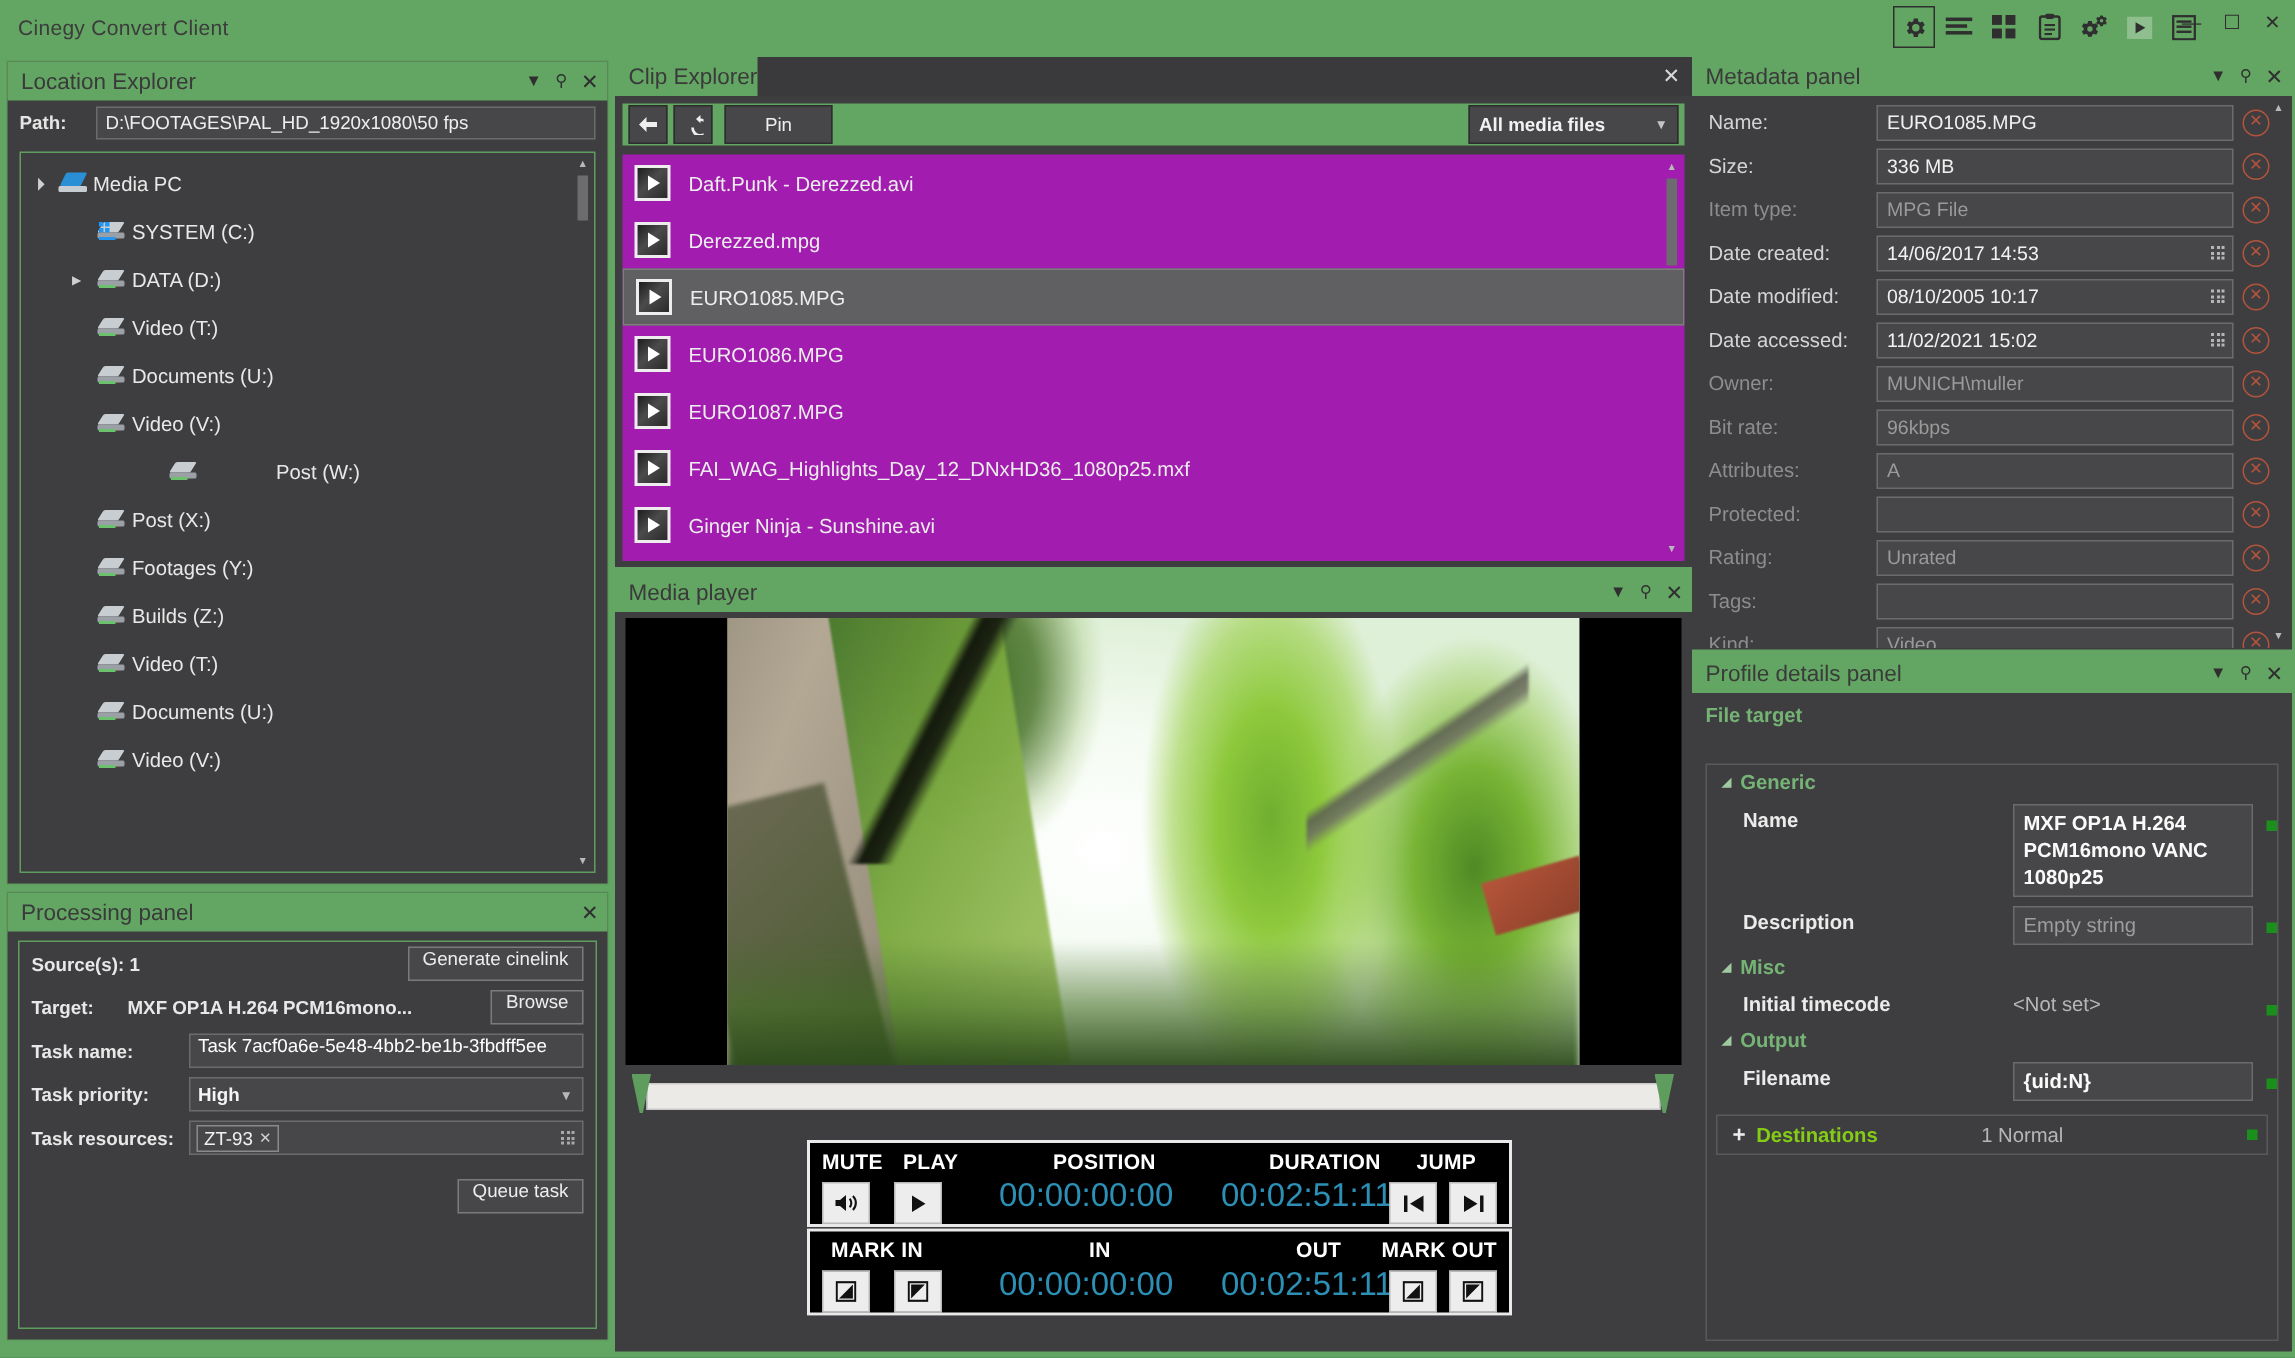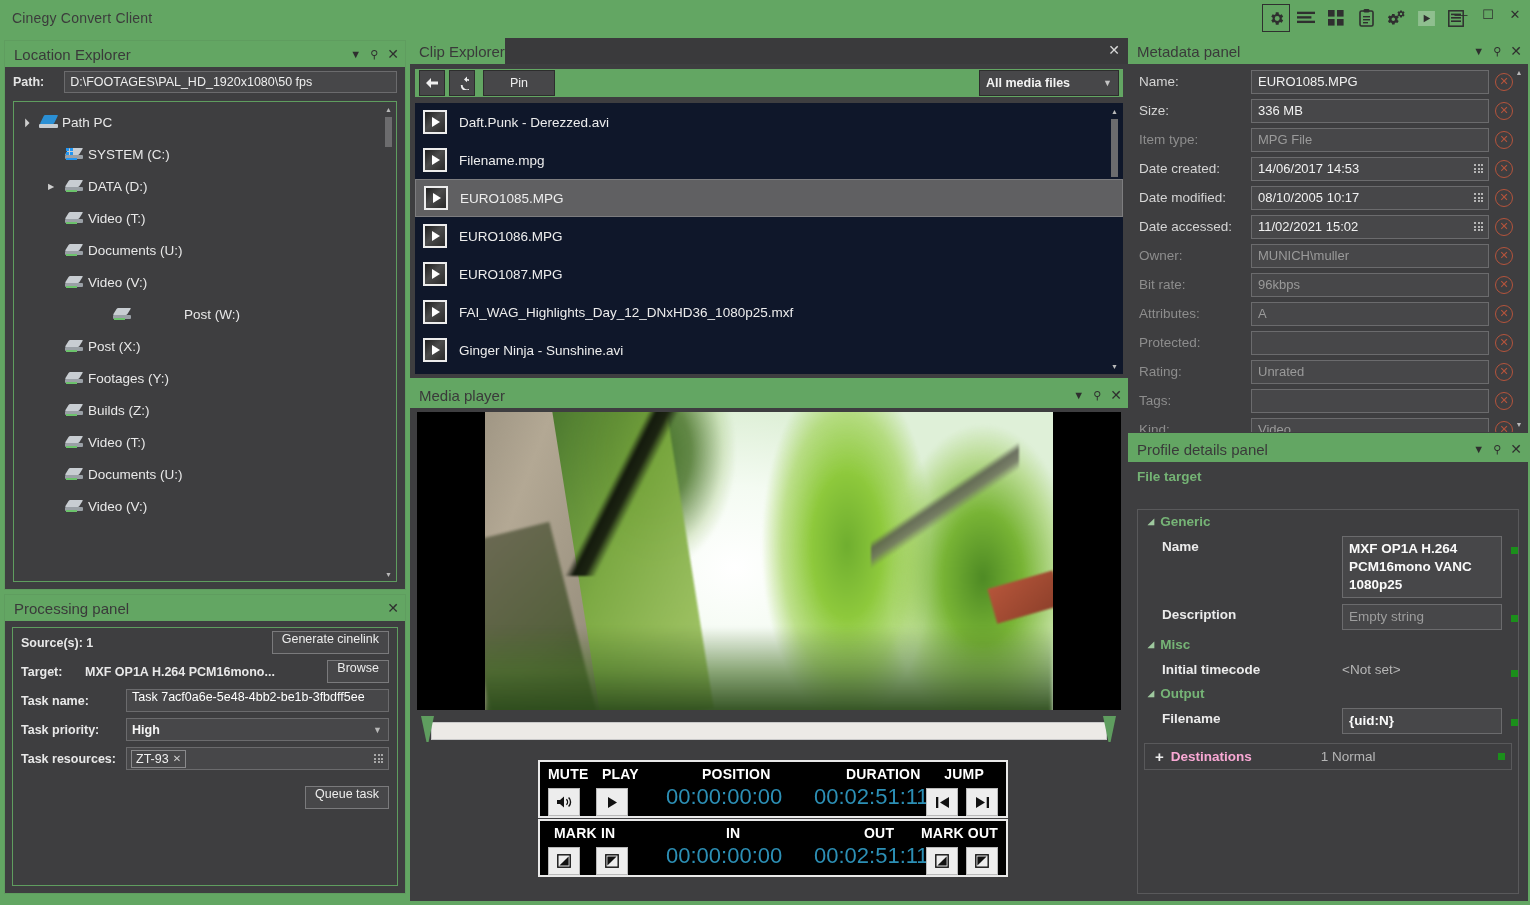--- a/index.html
+++ b/index.html
@@ -166,21 +166,21 @@
   }
   .ctb-filter {
     margin-left:auto; height:26px; width:140px; background:#474749;
     border:1px solid #2d2d2d; display:flex; align-items:center;
     padding:0 6px; color:#f2f2f2; font-size:12.5px; font-weight:bold;
     position:relative; cursor:pointer;
   }
   .ctb-filter .cv { position:absolute; right:6px; font-size:9px; color:#c4c4c4; }
   .clip-list {
     position:absolute; left:5px; right:5px; top:65px; bottom:4px;
-    background:#0f172a; overflow:hidden;
+    background:#a21caf; overflow:hidden;
   }
   .clip-row { display:flex; align-items:center; height:38px; padding-left:8px;
      cursor:pointer; }
   .clip-row.sel { background:#606062; border:1px solid #7d7d7f; }
   .fico {
     width:24px; height:24px; margin-right:12px; flex:none;
     background: linear-gradient(135deg,#1d1d1d 0%,#4b4b4b 45%,#2a2a2a 100%);
     border:2px solid #ededed;
     display:flex; align-items:center; justify-content:center;
   }
@@ -310,21 +310,21 @@
     line-height:18px;
   }
   .pd-valbox.dim { color:#9d9d9d; font-weight:normal; }
   .pd-valtext { width:160px; font-size:13.5px; color:#b6b6b6; padding-top:3px; }
   .pd-dot { width:7px; height:7px; background:#1b8f1b; margin:11px 0 0 9px; flex:none; }
   .pd-destrow {
      display:flex; align-items:center; border:1px solid #59595b;
      margin:6px 6px 0 6px; height:27px; padding-left:10px;
   }
   .pd-destrow .plus { font-size:15px; color:#ededed; font-weight:bold; margin-right:7px; }
-  .pd-destrow .dk { font-size:13.5px; color:#f9a8d4; font-weight:bold; width:150px;}
+  .pd-destrow .dk { font-size:13.5px; color:#84cc16; font-weight:bold; width:150px;}
   .pd-destrow .dv { font-size:13.5px; color:#b6b6b6; flex:1; }
 </style>
 </head>
 <body>
 
 <div id="app">
 
   <div class="titlebar">
     <div class="win-title">Cinegy Convert Client</div>
 
@@ -404,21 +404,21 @@
       <div class="tree-wrap">
         <div class="tree" id="tree-host">
             <div class="tnode" style="padding-left: 0px;">
               <span class="tarrow" style="transform: rotate(-45deg);">◢</span>
               <span class="ticon">
                 <span class="pc-ico">
                   <span class="scr"></span>
                   <span class="base"></span>
                 </span>
               </span>
-              <span class="tlabel">Path PC</span>
+              <span class="tlabel">Media PC</span>
             </div>
             <div class="tnode" style="padding-left: 26px;">
               <span class="tarrow"></span>
               <span class="ticon">
                 <span class="drv sysled">
                   <i class="top"></i>
                   <i class="bot"></i>
                   <i class="led"></i>
                   <span class="win-sq">
                     <s style="left:0;top:0"></s>
@@ -648,21 +648,21 @@
           <div class="clip-row">
             <div class="fico">
               <b></b>
             </div>
             <div class="cname">Daft.Punk - Derezzed.avi</div>
           </div>
           <div class="clip-row">
             <div class="fico">
               <b></b>
             </div>
-            <div class="cname">Filename.mpg</div>
+            <div class="cname">Derezzed.mpg</div>
           </div>
           <div class="clip-row sel">
             <div class="fico">
               <b></b>
             </div>
             <div class="cname">EURO1085.MPG</div>
           </div>
           <div class="clip-row">
             <div class="fico">
               <b></b>

